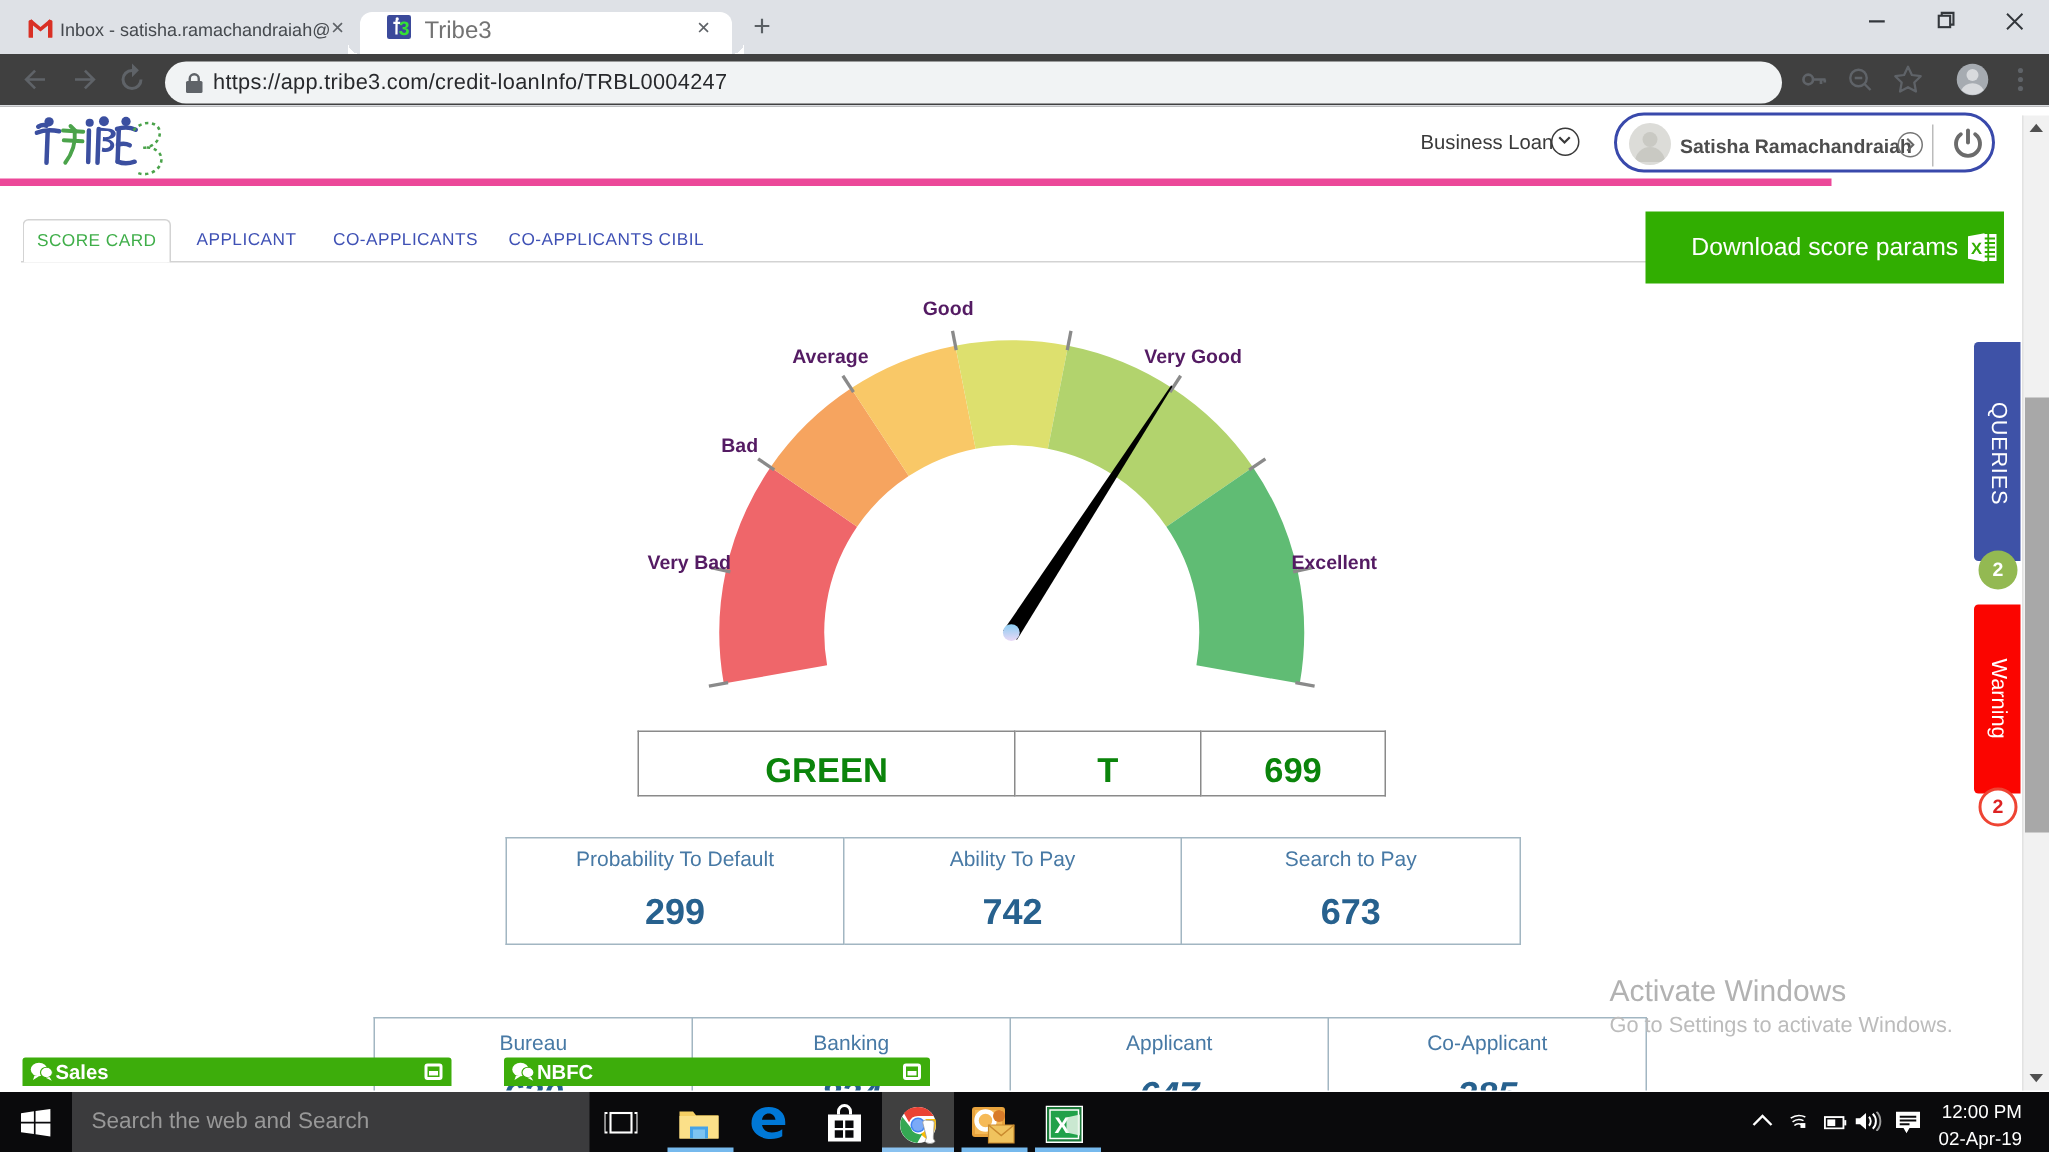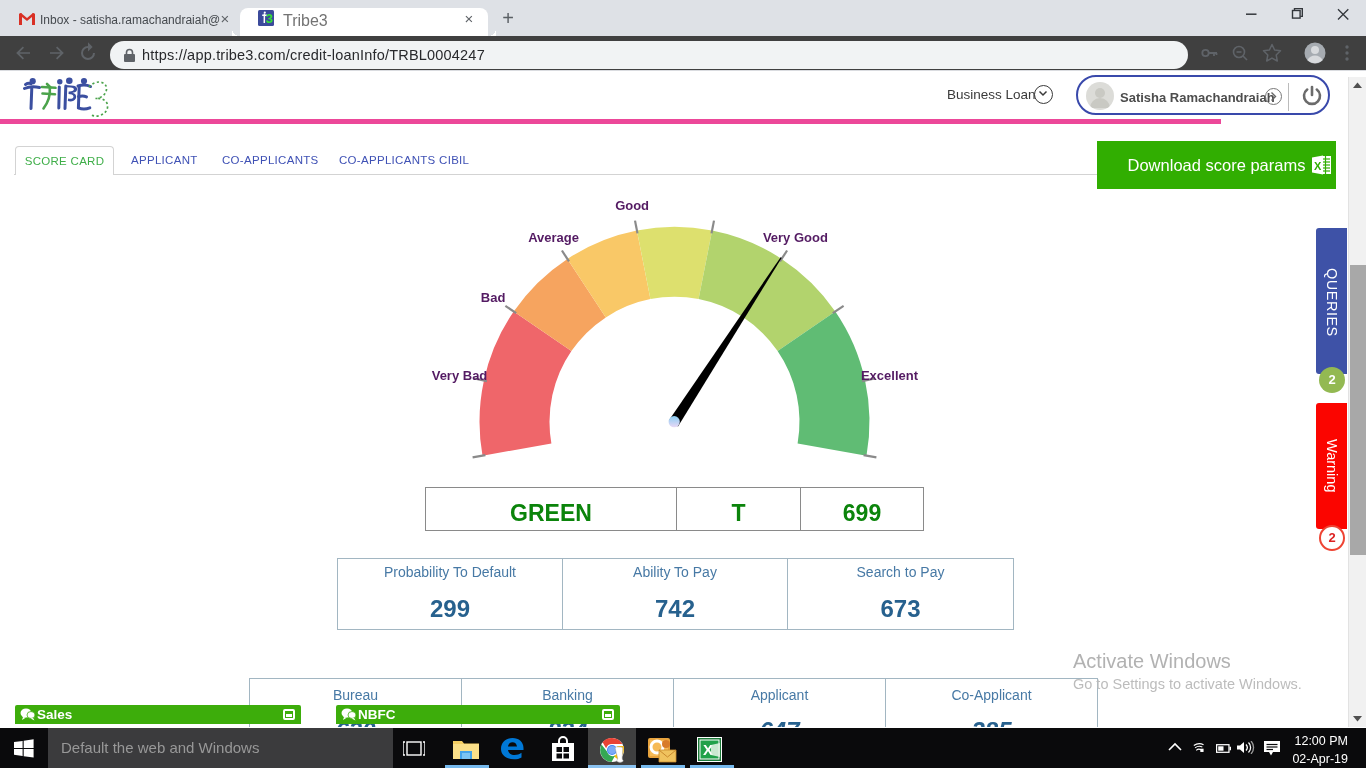--- a/index.html
+++ b/index.html
@@ -352,21 +352,21 @@
   </svg>
 
 <div id="taskbar"></div>
 <svg class="abs" style="left:14px;top:739px" width="20" height="19" viewBox="0 0 20 19">
   <path d="M0 3.1 L8.6 1.9 V8.9 L0 8.9 Z" fill="#fff"></path>
   <path d="M9.7 1.7 L19.6 0.3 V8.9 L9.7 8.9 Z" fill="#fff"></path>
   <path d="M0 10 L8.6 10 V17 L0 15.8 Z" fill="#fff"></path>
   <path d="M9.7 10 L19.6 10 V18.6 L9.7 17.2 Z" fill="#fff"></path>
 </svg>
 <div id="searchbox">
-    <span>Default the web and Windows</span>
+    <span>Search the web and Search</span>
   </div>
 <svg class="abs" style="left:403px;top:740px" width="22" height="17" viewBox="0 0 22 17">
   <rect x="4" y="2" width="14" height="13" fill="none" stroke="#fff" stroke-width="1.4"></rect>
   <path d="M2 2 H0 V15 H2 M20 2 H22 V15 H20" fill="none" stroke="#fff" stroke-width="1.4"></path>
 </svg>
 <div id="chromebtn"></div>
 
 <svg class="abs" style="left:452px;top:738px" width="28" height="22" viewBox="0 0 28 22">
   <path d="M1 3 L10 3 L12 5.5 L27 5.5 L27 21 L1 21 Z" fill="#f5cf63"></path>
   <path d="M1 6 L27 6 L27 21 L1 21 Z" fill="#fbe089"></path>

